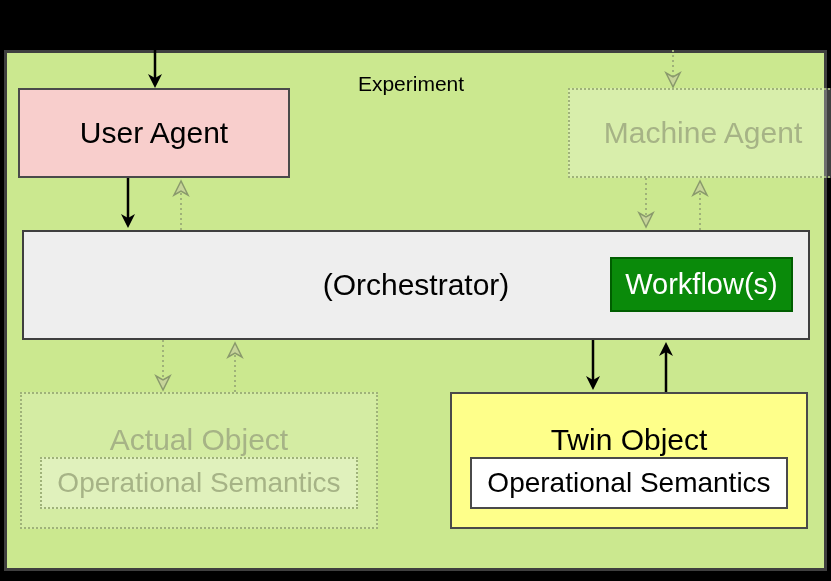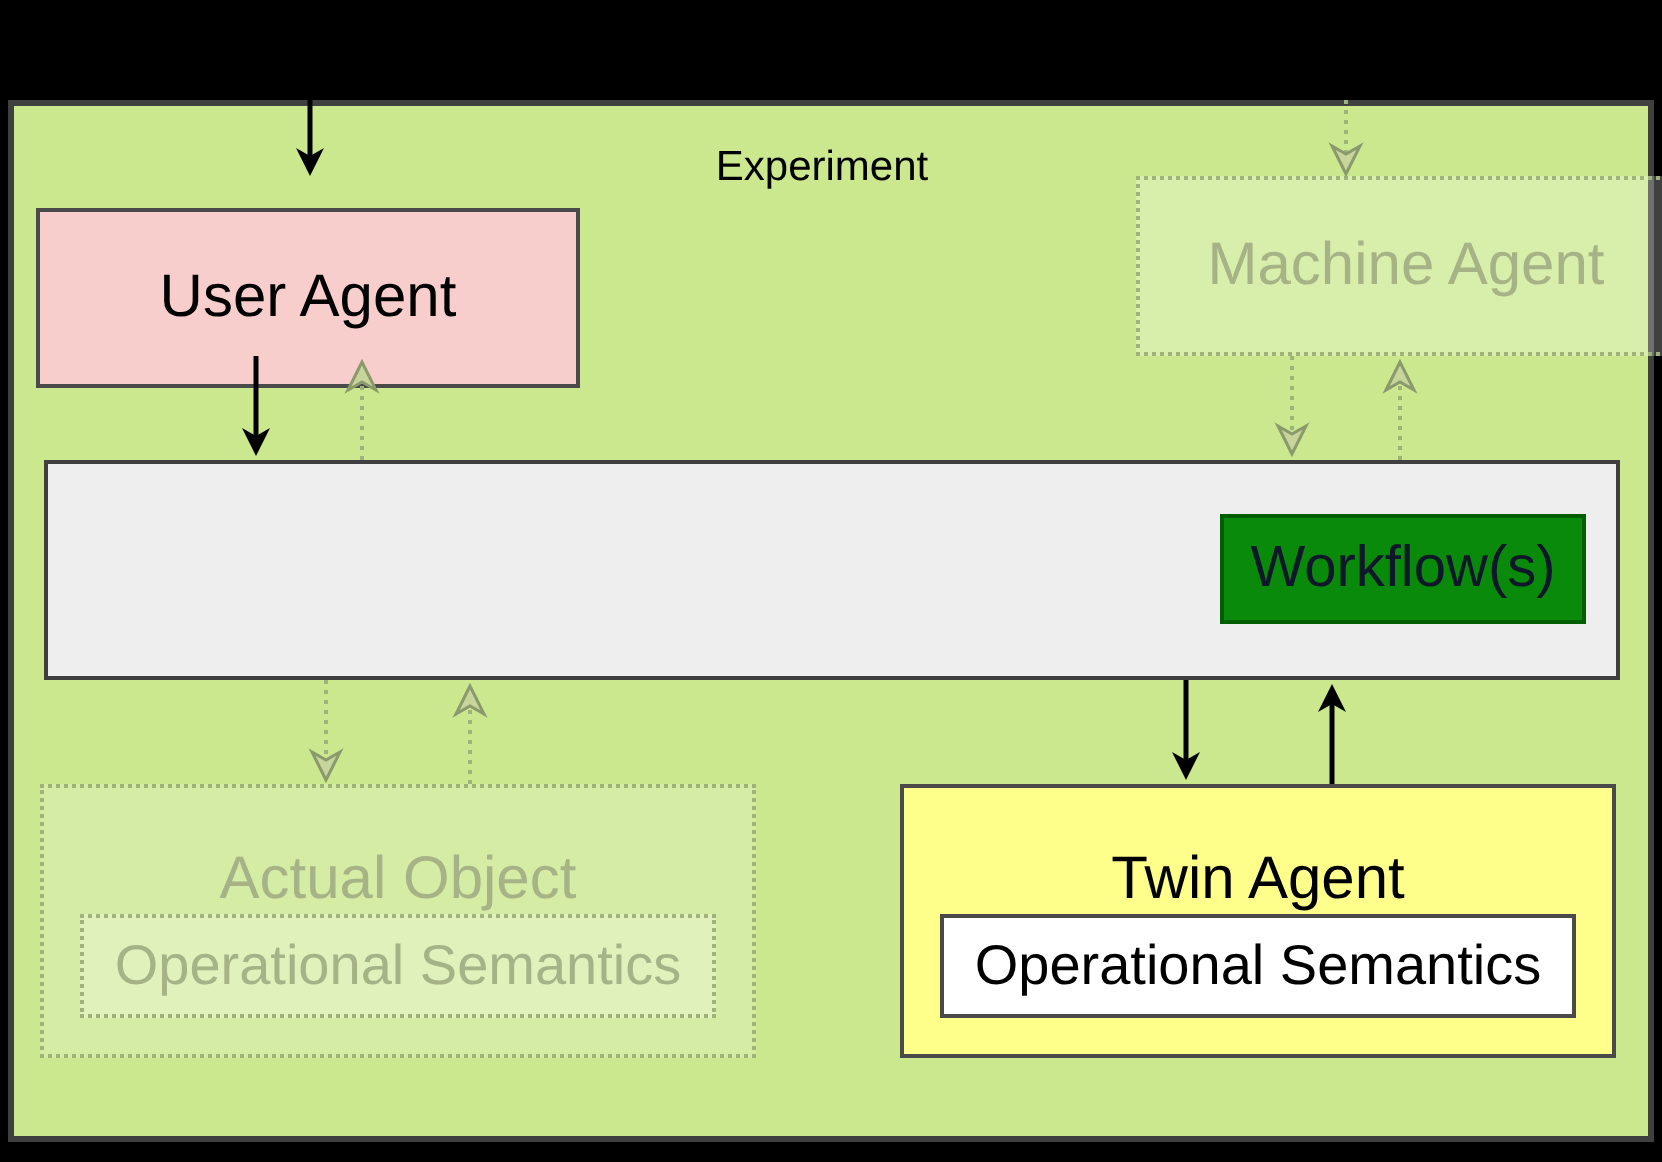--- a/index.html
+++ b/index.html
@@ -18,39 +18,38 @@
   }
   .node{
     position:absolute;box-sizing:border-box;
     display:flex;align-items:center;justify-content:center;
     text-align:center;font-size:30px;
   }
   .user-agent{
     left:18px;top:88px;width:272px;height:90px;
     background:var(--user-agent-fill,#f8cecc);
     border:2px solid var(--node-border,#4a4a4a);
-    margin-top:16px;
   }
   .machine-agent{
     left:568px;top:88px;width:270px;height:90px;
     background:rgba(255,255,255,0.25);
     border:2px dotted var(--faded-stroke,#9fb279);
     color:var(--faded-text,#a6b386);
   }
   .manager{
     left:22px;top:230px;width:788px;height:110px;
     background:var(--manager-fill,#eeeeee);
     border:2px solid var(--frame-border,#3f3f3f);
     flex-direction:column;line-height:34px;
   }
   .workflow{
     left:610px;top:257px;width:183px;height:55px;
     background:var(--workflow-fill,#0a8a0a);
     border:2px solid var(--workflow-border,#005e00);
-    color:#0f172a;font-size:29px;
+    color:#ffffff;font-size:29px;
   }
   .object-box{
     position:absolute;box-sizing:border-box;top:392px;width:358px;height:137px;
   }
   .actual-object{
     left:20px;
     background:rgba(255,255,255,0.18);
     border:2px dotted var(--faded-stroke,#9fb279);
     color:var(--faded-text,#a6b386);
   }
@@ -94,35 +93,36 @@
 
   <div class="node user-agent">
     <span>User Agent</span>
   </div>
 
   <div class="node machine-agent">
     <span>Machine Agent</span>
   </div>
 
   <div class="node manager">
+    <span>(Orchestrator)</span>
   </div>
 
   <div class="node workflow">
     <span>Workflow(s)</span>
   </div>
 
   <div class="object-box actual-object">
     <div class="object-label">Actual Object</div>
     <div class="os-box">
       <span>Operational Semantics</span>
     </div>
   </div>
 
   <div class="object-box twin-object">
-    <div class="object-label">Twin Agent</div>
+    <div class="object-label">Twin Object</div>
     <div class="os-box">
       <span>Operational Semantics</span>
     </div>
   </div>
 
   <svg class="arrows" width="831" height="581" viewBox="0 0 831 581">
 
     <g>
       <line class="solid-line" x1="155" y1="50" x2="155" y2="78"></line>
       <path class="solid-head" d="M155,88 L148,74 L155,78 L162,74 Z"></path>

